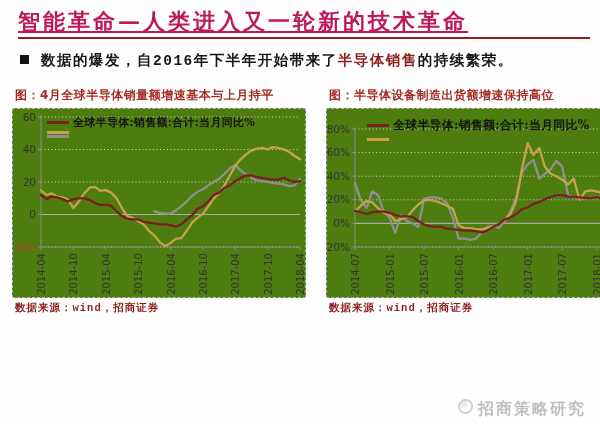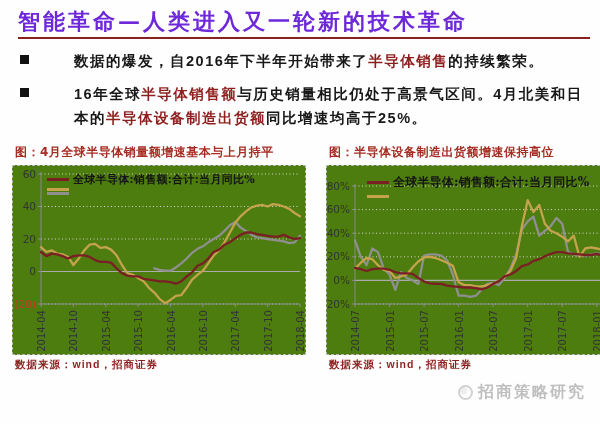--- a/index.html
+++ b/index.html
@@ -5,32 +5,32 @@
   html,body{margin:0;padding:0;}
   body{
     width:600px;height:424px;overflow:hidden;background:#fefefe;
     font-family:"DejaVu Sans","Liberation Sans",sans-serif;
     position:relative;
   }
   .page{padding:6px 8px 0 10px;}
   .main-title{
     font-family:"DejaVu Serif","Liberation Serif",serif;
     font-size:22px;font-weight:bold;letter-spacing:3px;
-    color:#6d28d9;margin:2px 0 0 8px;line-height:1.2;
+    color:#be185d;margin:2px 0 0 8px;line-height:1.2;text-decoration:underline;
   }
   .title-rule{height:2px;background:#8e1f1f;margin:3px 2px 0 8px;}
   .bullets{margin:10px 8px 0 8px;}
   .bullet{display:flex;margin-top:9px;}
   .bullet-marker{
     width:9px;height:9px;background:#111;flex:0 0 9px;margin:6px 12px 0 2px;
   }
   .bullet-text{
-    font-family:Liberation Sans, sans-serif;
+    font-family:Liberation Mono, monospace;
     font-size:14.5px;font-weight:600;color:#181818;
-    letter-spacing:1.5px;line-height:24px;width:560px;margin-left:33px;
+    letter-spacing:1.5px;line-height:24px;width:560px;
   }
   .bullet-text .hl{color:#8e1f1f;}
   .figures-row{display:flex;gap:20px;margin:14px 2px 0 2px;}
   .figure{width:294px;flex:0 0 294px;}
   .fig-title{
     font-size:12px;font-weight:bold;color:#a52c22;
     letter-spacing:0.5px;margin:0 0 4px 3px;white-space:nowrap;
   }
   .panel{
     position:relative;border:1px dashed #b9b9b9;height:188px;background:#4d7c0f;
@@ -44,26 +44,26 @@
     font-family:"DejaVu Serif","Liberation Serif",serif;
   }
   .chart-left .legend{top:6px;left:34px;}
   .chart-left .legend-row{margin-bottom:1px;}
   .chart-left .legend-label{font-size:11px;letter-spacing:0.3px;}
   .chart-right .legend{top:8px;left:40px;}
   .chart-right .legend-row{margin-bottom:4px;}
   .chart-right .legend-label{font-size:12px;letter-spacing:0.2px;}
   .source-line{
     font-size:10.5px;font-weight:bold;color:#8e1f1f;
-    font-family:Liberation Sans, sans-serif;
+    font-family:Liberation Mono, monospace;
     margin:3px 0 0 3px;letter-spacing:1px;
   }
   .watermark{
-    position:absolute;right:14px;bottom:21px;z-index:5;
-    display:flex;align-items:center;color:#ababab;opacity:0.75;
+    position:absolute;right:14px;bottom:4px;z-index:5;
+    display:flex;align-items:flex-start;color:#ababab;opacity:0.75;
     pointer-events:none;
   }
   .watermark-logo{
     width:15px;height:15px;border:2.5px solid #c2c2c2;border-radius:50%;
     margin-right:5px;box-sizing:border-box;background:
       radial-gradient(circle at 35% 35%, #e8e8e8 0 35%, transparent 36%);
   }
   .watermark-text{
     font-size:16px;font-weight:bold;letter-spacing:2px;
     font-family:"DejaVu Serif","Liberation Serif",serif;
@@ -74,24 +74,20 @@
 
 <div class="page">
 
   <div class="main-title">智能革命—人类进入又一轮新的技术革命</div>
   <div class="title-rule"></div>
 
   <div class="bullets" id="bullets">
       <div class="bullet">
         <span class="bullet-marker"></span>
         <span class="bullet-text"><span>数据的爆发，自2016年下半年开始带来了</span><span class="hl">半导体销售</span><span>的持续繁荣。</span></span>
-      </div>
-      <div class="bullet">
-        <span class="bullet-marker"></span>
-        <span class="bullet-text"><span>16年全球</span><span class="hl">半导体销售额</span><span>与历史销量相比仍处于高景气区间。4月北美和日本的</span><span class="hl">半导体设备制造出货额</span><span>同比增速均高于25%。</span></span>
       </div>
     </div>
 
   <div class="figures-row">
 
     <div class="figure chart-left">
       <div class="fig-title">图：4月全球半导体销量额增速基本与上月持平</div>
       <div class="panel" id="panel-0">
           <svg viewBox="0 0 292 186" width="292" height="186">
             <line x1="28" y1="8" x2="287" y2="8" stroke="#d4d4d4" stroke-width="1" stroke-dasharray="1,2.5"></line>

